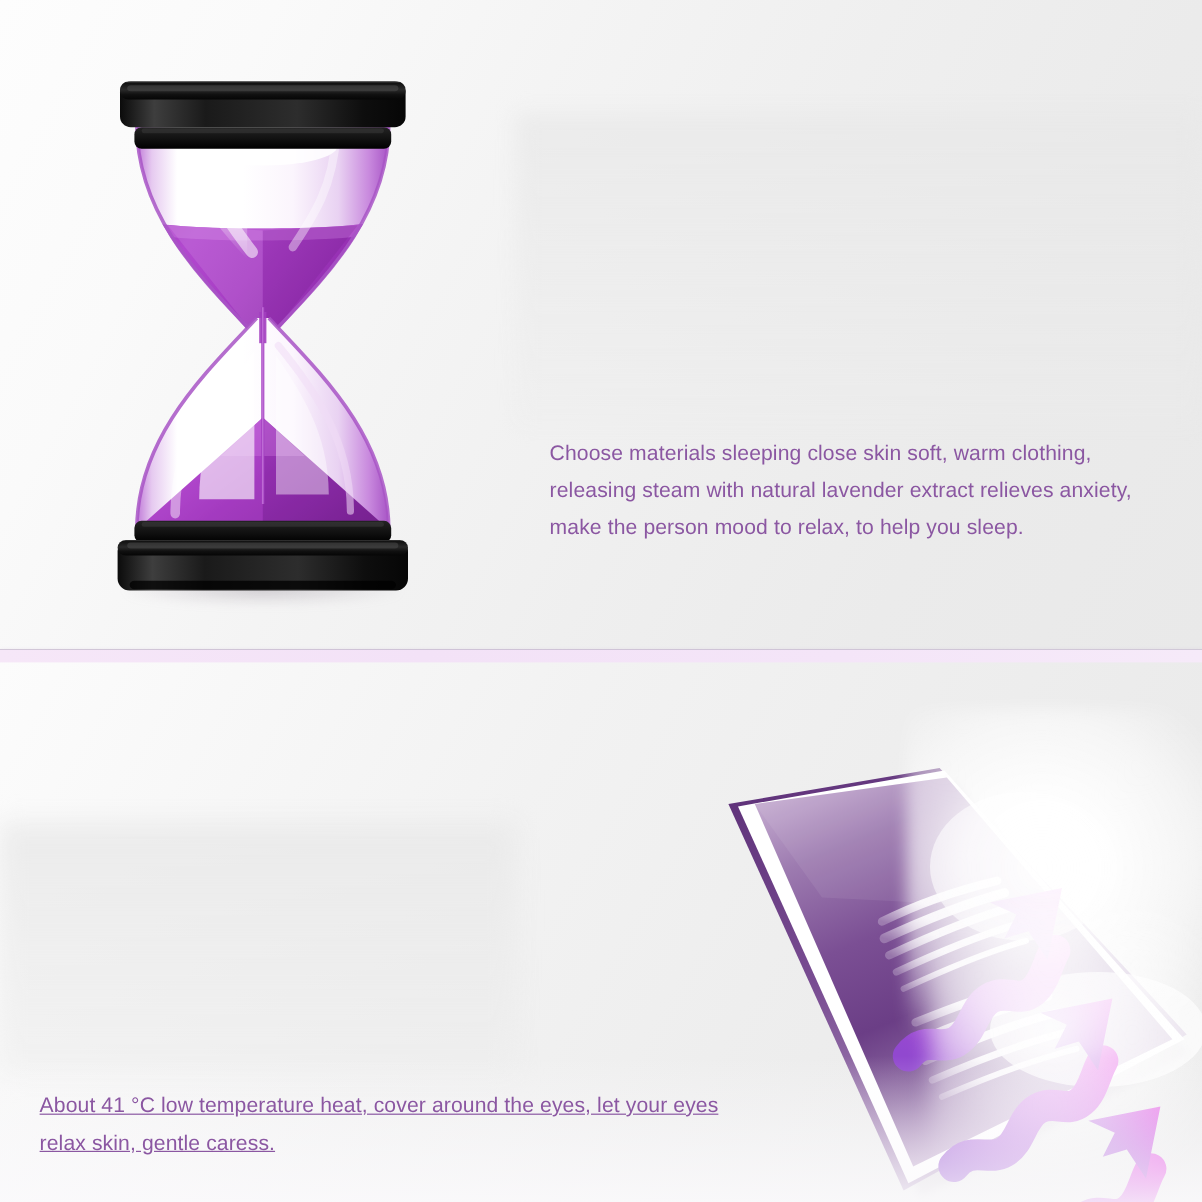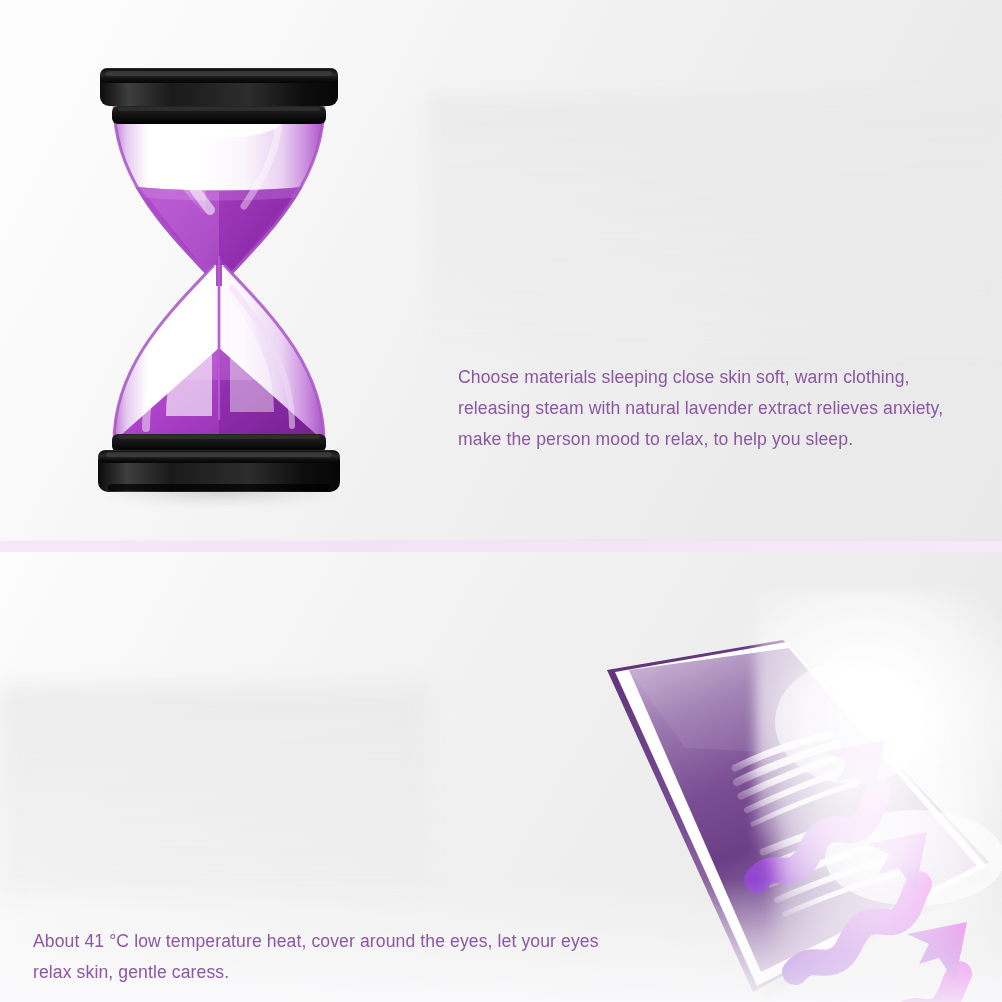--- a/index.html
+++ b/index.html
@@ -83,21 +83,21 @@
   
   .caption {
     position:absolute;
     color:#8b57a2;
     font-size:17.6px;
     line-height:31px;
     letter-spacing:.1px;
     white-space:pre-line;
   }
   #caption-top    { left:458px; top:362px; width:525px; }
-  #caption-bottom { left:33px;  top:926px; width:580px; }
+  #caption-bottom { left:33px;  top:906px; width:580px;text-decoration:underline; }
 </style>
 </head>
 <body>
 
 <div id="stage">
 
   <div class="bg-top"></div>
   <div class="bg-top-soft"></div>
 
   <div class="hourglass">

